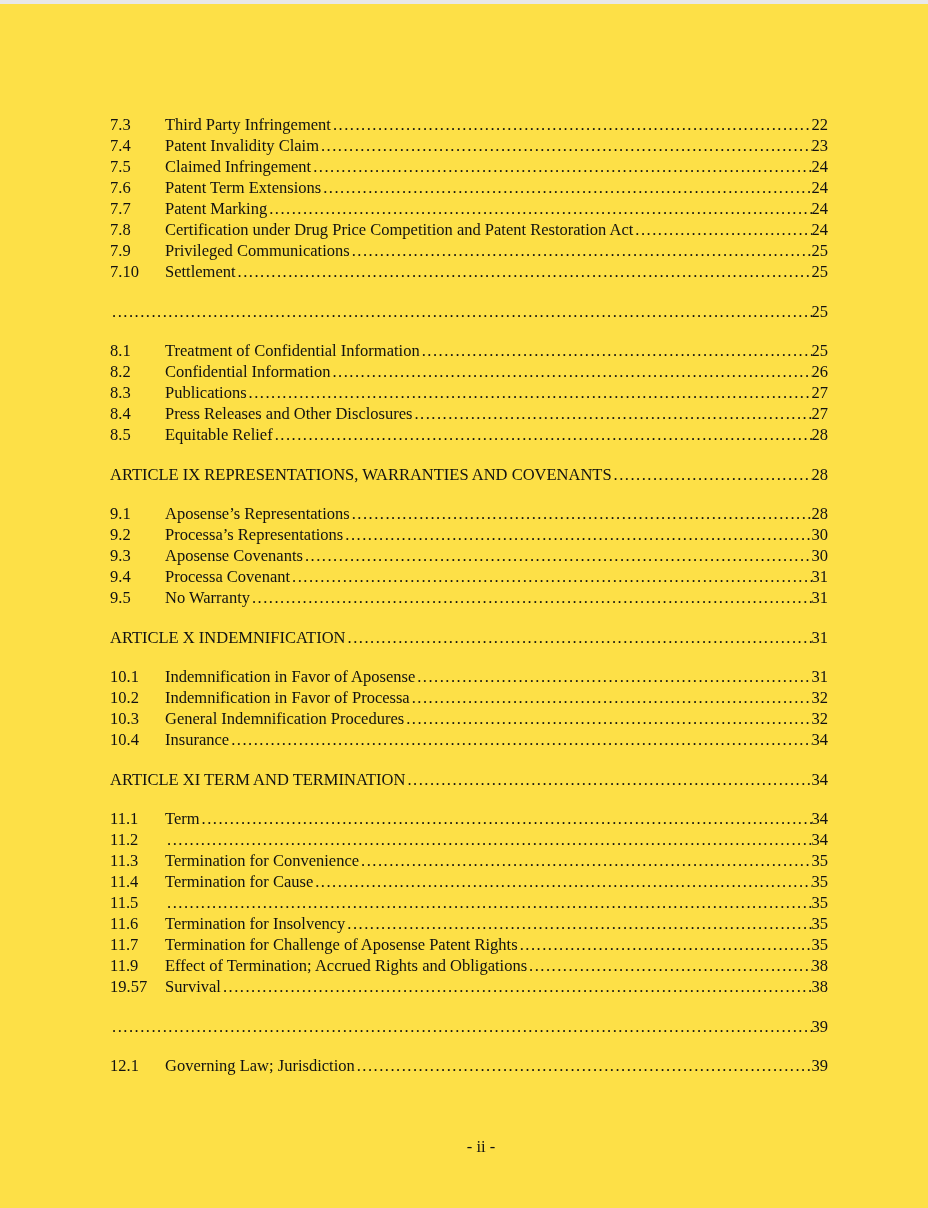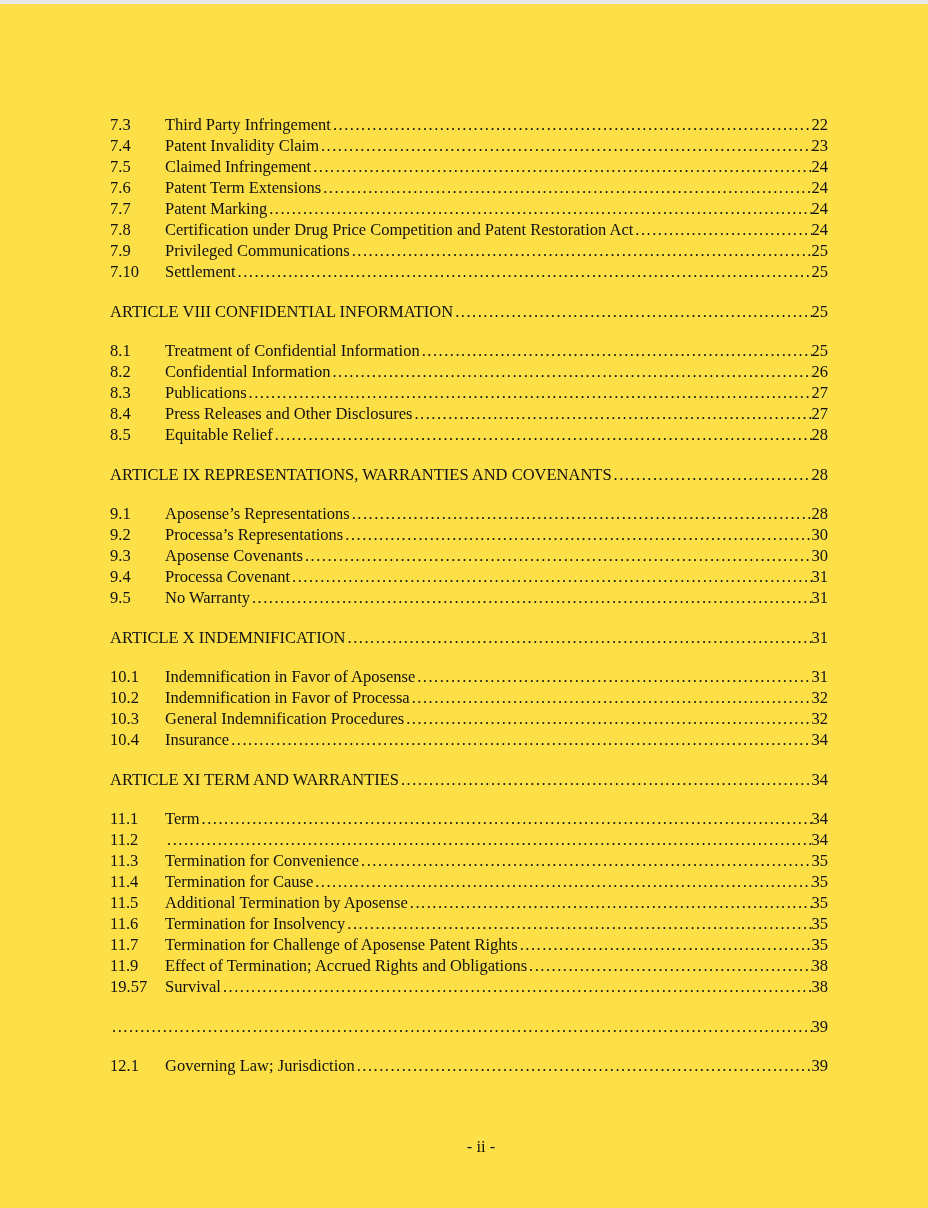--- a/index.html
+++ b/index.html
@@ -110,21 +110,20 @@
           <div class="toc-row">
             <span class="num">7.10</span>
             <span class="title-text">Settlement </span>
             <span class="dots"></span>
             <span class="pg">25</span>
           </div>
         </div>
       </div>
       <div class="toc-group">
         <div class="toc-row heading-row">
-          <span class="title-text">ARTICLE VIII CONFIDENTIAL INFORMATION </span>
           <span class="dots"></span>
           <span class="pg">25</span>
         </div>
         <div class="toc-items">
           <div class="toc-row">
             <span class="num">8.1</span>
             <span class="title-text">Treatment of Confidential Information </span>
             <span class="dots"></span>
             <span class="pg">25</span>
           </div>
@@ -221,21 +220,21 @@
           <div class="toc-row">
             <span class="num">10.4</span>
             <span class="title-text">Insurance </span>
             <span class="dots"></span>
             <span class="pg">34</span>
           </div>
         </div>
       </div>
       <div class="toc-group">
         <div class="toc-row heading-row">
-          <span class="title-text">ARTICLE XI TERM AND WARRANTIES </span>
+          <span class="title-text">ARTICLE XI TERM AND TERMINATION </span>
           <span class="dots"></span>
           <span class="pg">34</span>
         </div>
         <div class="toc-items">
           <div class="toc-row">
             <span class="num">11.1</span>
             <span class="title-text">Term </span>
             <span class="dots"></span>
             <span class="pg">34</span>
           </div>
@@ -251,21 +250,20 @@
             <span class="pg">35</span>
           </div>
           <div class="toc-row">
             <span class="num">11.4</span>
             <span class="title-text">Termination for Cause </span>
             <span class="dots"></span>
             <span class="pg">35</span>
           </div>
           <div class="toc-row">
             <span class="num">11.5</span>
-            <span class="title-text">Additional Termination by Aposense </span>
             <span class="dots"></span>
             <span class="pg">35</span>
           </div>
           <div class="toc-row">
             <span class="num">11.6</span>
             <span class="title-text">Termination for Insolvency </span>
             <span class="dots"></span>
             <span class="pg">35</span>
           </div>
           <div class="toc-row">

